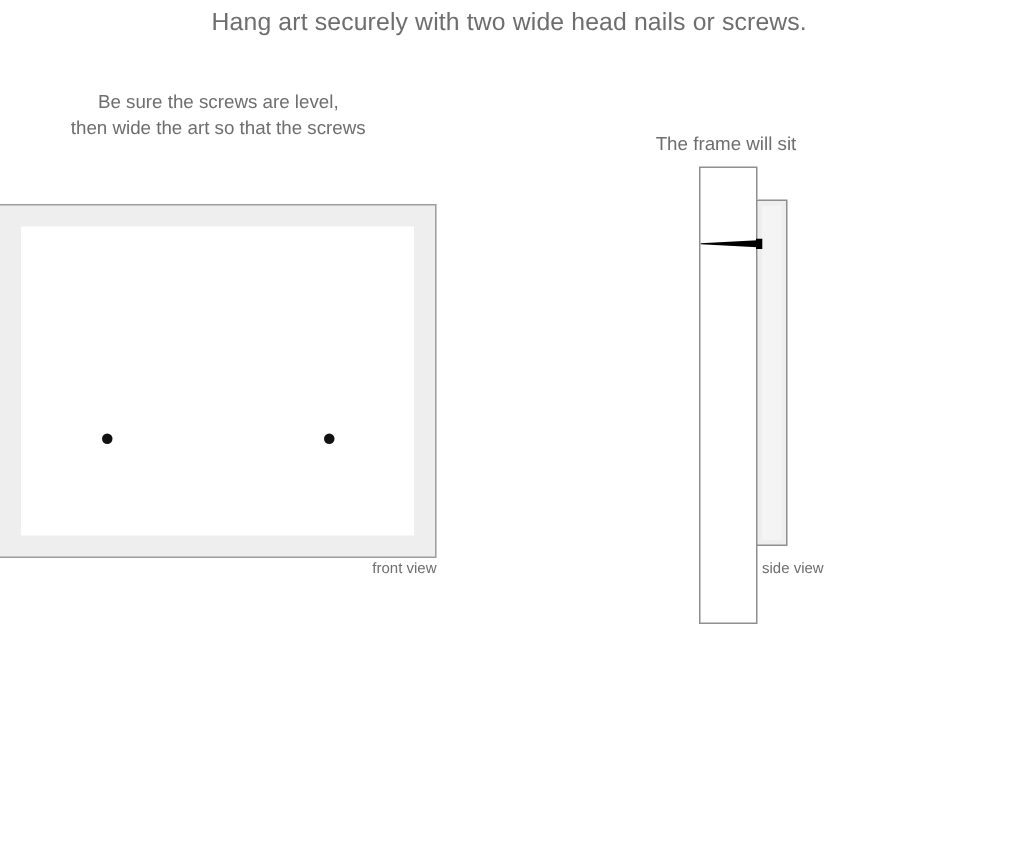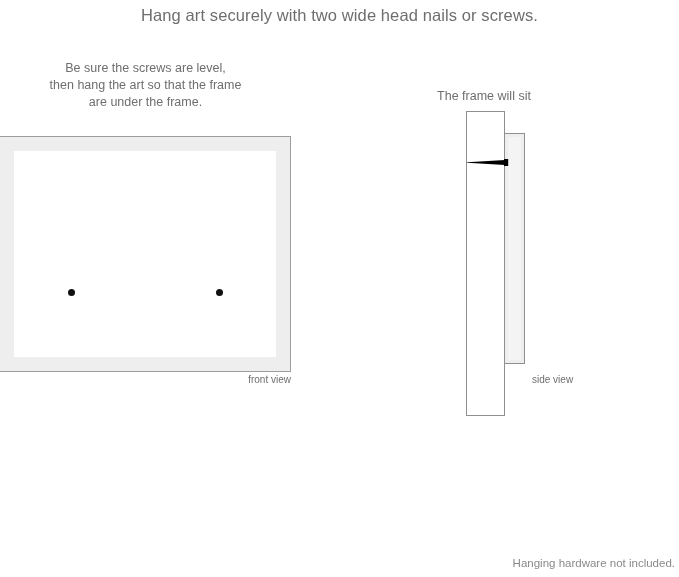--- a/index.html
+++ b/index.html
@@ -73,21 +73,20 @@
   .label-front {
     left: 141px;
     top: 372px;
     width: 150px;
     text-align: right;
   }
   .label-side {
     left: 508px;
     top: 372px;
     text-align: left;
-    margin-left: 24px;
   }
 
   .footer {
     position: absolute;
     right: 4px;
     bottom: 6px;
     font-size: 11.5px;
     font-weight: 300;
     color: #8a8a8a;
     line-height: 15px;
@@ -180,22 +179,21 @@
 </style>
 </head>
 <body>
 
 <div class="stage">
 
   <div class="headline">Hang art securely with two wide head nails or screws.</div>
 
   <div class="caption caption-left">
     <span class="cap-line">Be sure the screws are level,</span>
-    <span class="cap-line">then hang the art so that the frame</span>
-    <span class="cap-line">are under the frame.</span>
+    <span class="cap-line">then wide the art so that the screws</span>
   </div>
 
   <div class="caption caption-right">
     <span class="cap-line">The frame will sit</span>
   </div>
 
   <div class="front-view">
     <div class="frame-outer"></div>
     <div class="frame-mat"></div>
     <div class="screw-dot screw-dot-left"></div>
@@ -213,16 +211,15 @@
       <svg width="43" height="7" viewBox="0 0 43 7" xmlns="http://www.w3.org/2000/svg">
         <polygon points="0,3.2 38,1.1 38,5.9 0,3.8" fill="#000000"></polygon>
         <rect x="37" y="0" width="4.2" height="7" fill="#000000"></rect>
       </svg>
     </div>
   </div>
 
   <div class="view-label label-side">side view</div>
 
   <div class="footer">
-    <span class="foot-line">Hanging hardware not included.</span>
   </div>
 
 </div>
 
 </body></html>

